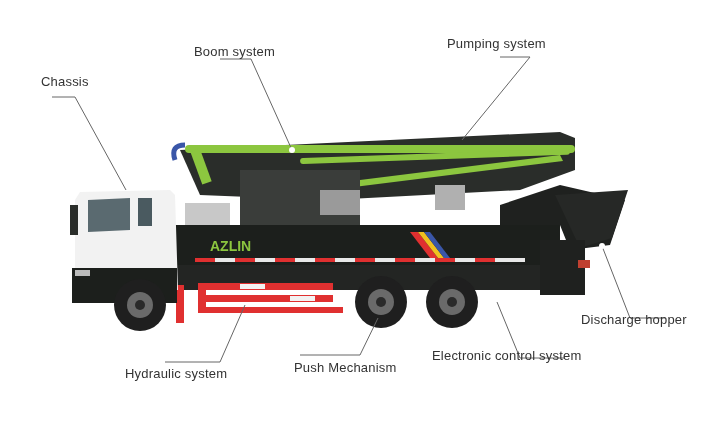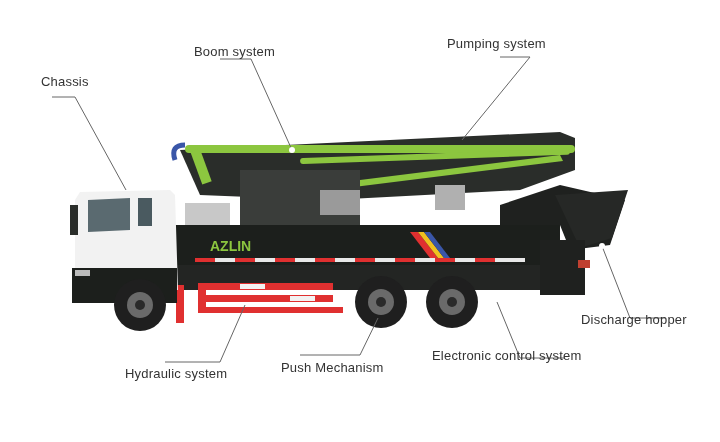--- a/index.html
+++ b/index.html
@@ -110,14 +110,14 @@
   </g>
   <circle cx="292" cy="150" r="3" fill="#ffffff"></circle>
   <circle cx="602" cy="246" r="3" fill="#ffffff"></circle>
 </svg>
 
 <div class="label" style="left:41px; top:74px;">Chassis</div>
 <div class="label" style="left:194px; top:44px;">Boom system</div>
 <div class="label" style="left:447px; top:36px;">Pumping system</div>
 <div class="label" style="left:581px; top:312px;">Discharge hopper</div>
 <div class="label" style="left:125px; top:366px;">Hydraulic system</div>
-<div class="label" style="left:281px; top:360px;text-align:center;">Push Mechanism</div>
+<div class="label" style="left:294px; top:360px;text-align:center;">Push Mechanism</div>
 <div class="label" style="left:432px; top:348px;">Electronic control system</div>
 
 </body></html>

